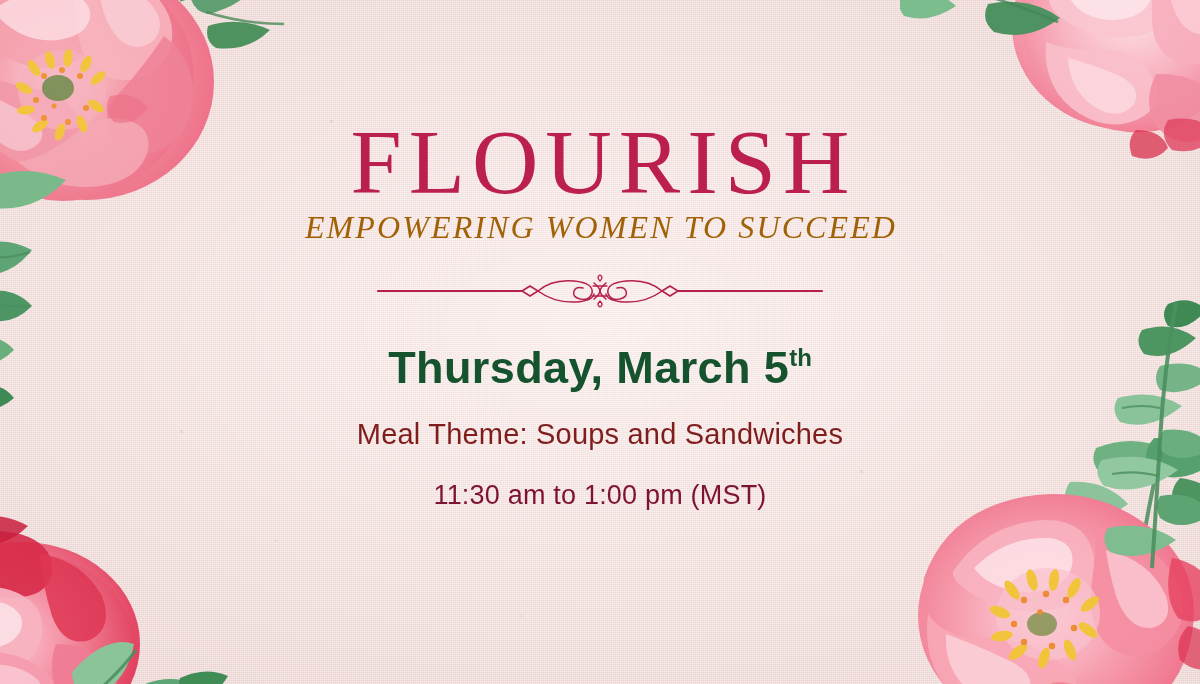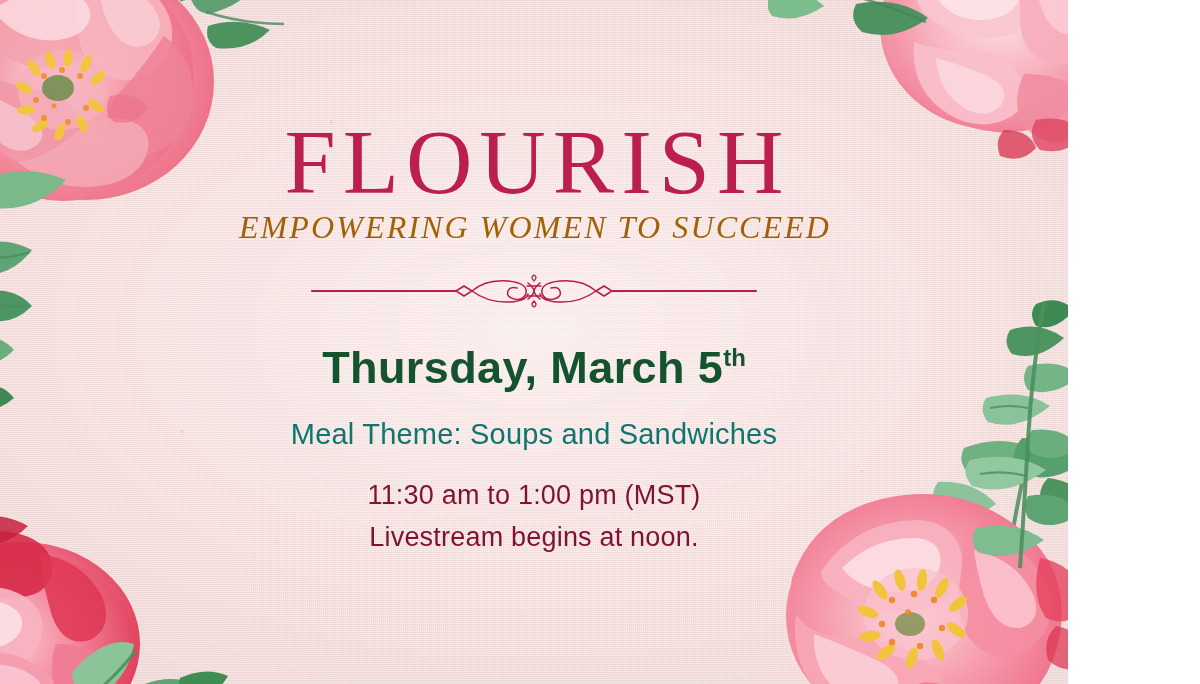--- a/index.html
+++ b/index.html
@@ -2,21 +2,21 @@
 <html><head>
 <meta charset="utf-8">
 <style>
   html, body {
     margin: 0;
     padding: 0;
     background: #ffffff;
   }
   #flyer {
     position: relative;
-    width: 1068px;
+    width: 1200px;
     height: 684px;
     overflow: hidden;
     background-color: #f3e0dd;
     font-family: "Liberation Sans", sans-serif;
     user-select: none;
   }
   
   .paper-texture {
     position: absolute;
     inset: 0;
@@ -102,21 +102,21 @@
   .date-line .ordinal {
     font-size: 24px;
     font-weight: 700;
     vertical-align: 17px;
     letter-spacing: 0;
   }
   .meal-line {
     margin-top: 24px;
     font-size: 29px;
     font-weight: 400;
-    color: #0f766e;
+    color: #7f1d1d;
     letter-spacing: 0.2px;
   }
   .time-block {
     margin-top: 24px;
     text-align: center;
   }
   .time-line {
     font-size: 27px;
     font-weight: 400;
     color: #7e1232;
@@ -422,17 +422,16 @@
     </div>
 
     <div class="date-line">
       <span>Thursday, March 5</span><span class="ordinal">th</span>
     </div>
 
     <div class="meal-line">Meal Theme: Soups and Sandwiches</div>
 
     <div class="time-block">
       <div class="time-line">11:30 am to 1:00 pm (MST)</div>
-      <div class="time-line">Livestream begins at noon.</div>
     </div>
 
   </div>
 </div>
 
 </body></html>

